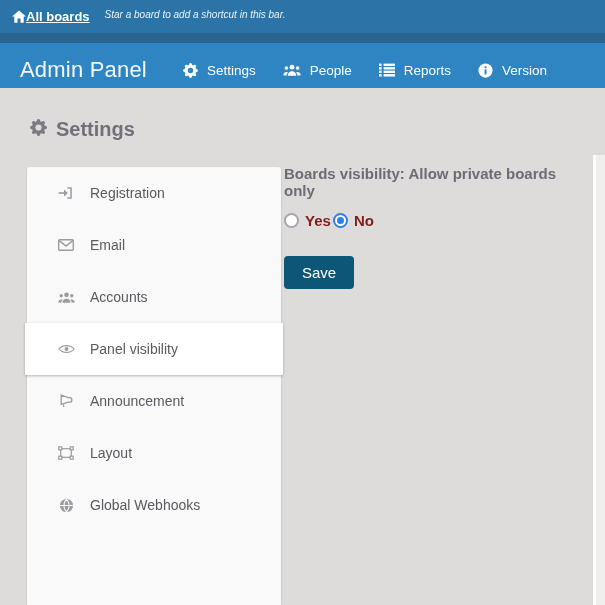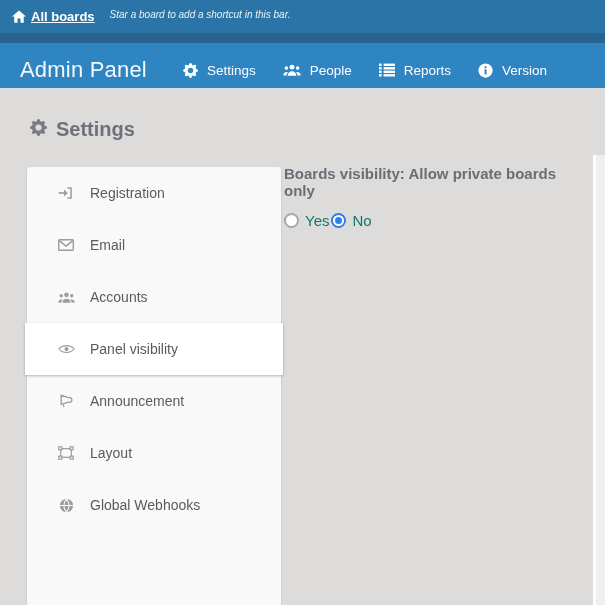--- a/index.html
+++ b/index.html
@@ -7,21 +7,21 @@
   body { font-family:"Liberation Sans", sans-serif; background:#dedcdb; position:relative; }
 
   
   .topbar {
     height:43px;
     background:linear-gradient(#2b74a7 0, #2b74a7 76%, #27648f 76%, #27648f 100%);
     display:flex; align-items:flex-start; padding:9px 0 0 12px;
   }
   .topbar a.allboards {
     color:#ffffff; font-size:13px; font-weight:600; text-decoration:underline;
-    display:inline-flex; align-items:center; gap:5px; cursor:pointer;
+    display:inline-flex; align-items:center; cursor:pointer;
   }
   .topbar .hint { color:#eaf2f8; font-size:10px; margin-left:15px; font-weight:400;font-style:italic; }
   .icon-home { width:14px; height:13px; display:inline-block; }
 
   
   .header { height:54px; background:#2e85c2; display:flex; align-items:center; }
   .header .title { color:#f3f8fb; font-size:22px; font-weight:400; margin-left:20px; letter-spacing:.2px; }
   .header nav { display:flex; align-items:center; margin-left:36px; }
   .nav-item { display:inline-flex; align-items:center; gap:9px; color:#ffffff; font-size:13.5px; font-weight:500; margin-right:27px; cursor:pointer; }
   .nav-item svg { display:block; }
@@ -50,21 +50,21 @@
   .menu-item .mi-icon { width:20px; display:flex; justify-content:center; color:#9b9ba1; }
   .menu-item .mi-label { margin-left:14px; }
   .menu-item.active {
     background:#ffffff; margin:0 -2px; padding-left:31px; position:relative; z-index:2;
     box-shadow:0 1px 3px rgba(0,0,0,.28); border-radius:1px;
   }
 
   
   .detail { position:absolute; left:284px; top:77px; width:290px; }
   .detail .setting-label { color:#6c6c74; font-size:15px; font-weight:700; }
-  .radio-row { margin-top:13px; display:flex; align-items:flex-end; color:#0f766e; font-size:15px; }
+  .radio-row { margin-top:13px; display:flex; align-items:flex-end; color:#7f1d1d; font-size:15px;font-weight:bold; }
   .radio-opt { display:inline-flex; align-items:center; gap:6px; cursor:pointer; }
   .radio-opt + .radio-opt { margin-left:2px; }
   .radio-circle {
     width:15px; height:15px; border-radius:50%; background:#fff;
     border:2px solid #a6a6ae; position:relative; flex:0 0 auto;
   }
   .radio-opt.checked .radio-circle { border-color:#2e7fe8; }
   .radio-opt.checked .radio-circle::after {
     content:""; position:absolute; left:2px; top:2px; width:7px; height:7px;
     border-radius:50%; background:#2e7fe8;
@@ -246,17 +246,18 @@
     <div class="radio-row">
       <span class="radio-opt">
         <span class="radio-circle"></span>
         <span>Yes</span>
       </span>
       <span class="radio-opt checked">
         <span class="radio-circle"></span>
         <span>No</span>
       </span>
     </div>
+    <button class="save-btn">Save</button>
   </div>
 
   <div class="right-strip"></div>
 
 </div>
 
 </body></html>

